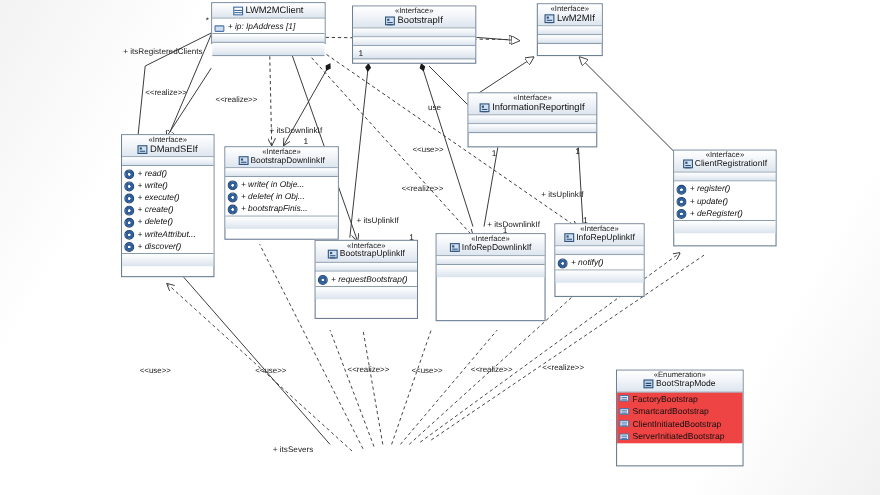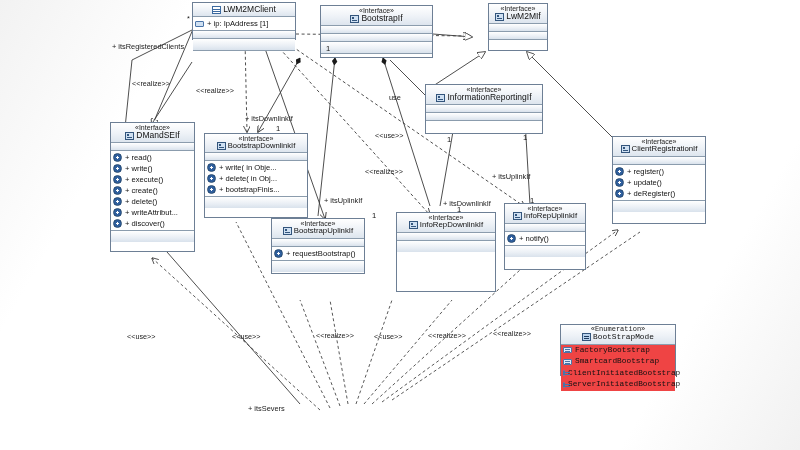--- a/index.html
+++ b/index.html
@@ -41,21 +41,21 @@
     height:7px;
   }
   .compart.tall{height:11px;}
   .members{
     background:#ffffff;
     padding:1px 2px;
     border-bottom:1px solid #8b9cad;
   }
   .mem{
     font-size:7.6px;color:#111;white-space:nowrap;line-height:11px;
-    display:flex;align-items:center;gap:3px;
+    display:flex;align-items:flex-end;gap:3px;font-style:italic;
   }
   .mem .gear{flex:0 0 auto;}
   .lits{background:#ef4444;padding:0 2px;}
   .lit{font-size:7.8px;color:#111;white-space:nowrap;line-height:11.5px;display:flex;align-items:center;gap:3px;}
 
   
   .ic-iface,.ic-class,.ic-enum,.ic-attr,.ic-lit{
     display:inline-block;box-sizing:border-box;
   }
   .ic-iface{width:9px;height:8px;border:1px solid #33557c;background:#cfe0f2;
@@ -275,21 +275,21 @@
           <span>+ update()</span>
         </div>
       <div class="mem">
           <span class="gear"></span>
           <span>+ deRegister()</span>
         </div>
     </div>
     <div class="compart tall" style="border-bottom:none;"></div>
   </div>
 
-  <div class="node" style="left:271px;top:218px;width:94px;height:56px;">
+  <div class="node" style="left:286px;top:218px;width:94px;height:72px;">
     <div class="hdr">
       <span class="stereo">«Interface»</span>
       <span class="nm" style="font-size:7.8px;"><span class="ic ic-iface"></span><span>BootstrapUplinkIf</span></span>
     </div>
     <div class="compart"></div>
     <div class="members">
       <div class="mem">
           <span class="gear"></span>
           <span>+ requestBootstrap()</span>
         </div>
@@ -314,21 +314,21 @@
     <div class="compart"></div>
     <div class="members">
       <div class="mem">
           <span class="gear"></span>
           <span>+ notify()</span>
         </div>
     </div>
     <div class="compart tall" style="border-bottom:none;"></div>
   </div>
 
-  <div class="node" style="left:560px;top:324px;width:116px;height:52px;font-family:Liberation Mono, monospace;">
+  <div class="node" style="left:560px;top:336px;width:116px;height:88px;">
     <div class="hdr">
       <span class="stereo">«Enumeration»</span>
       <span class="nm" style="font-size:7.8px;"><span class="ic ic-enum"></span><span>BootStrapMode</span></span>
     </div>
     <div class="lits">
       <div class="lit">
           <span class="ic-lit"></span>
           <span>FactoryBootstrap</span>
         </div>
       <div class="lit">

